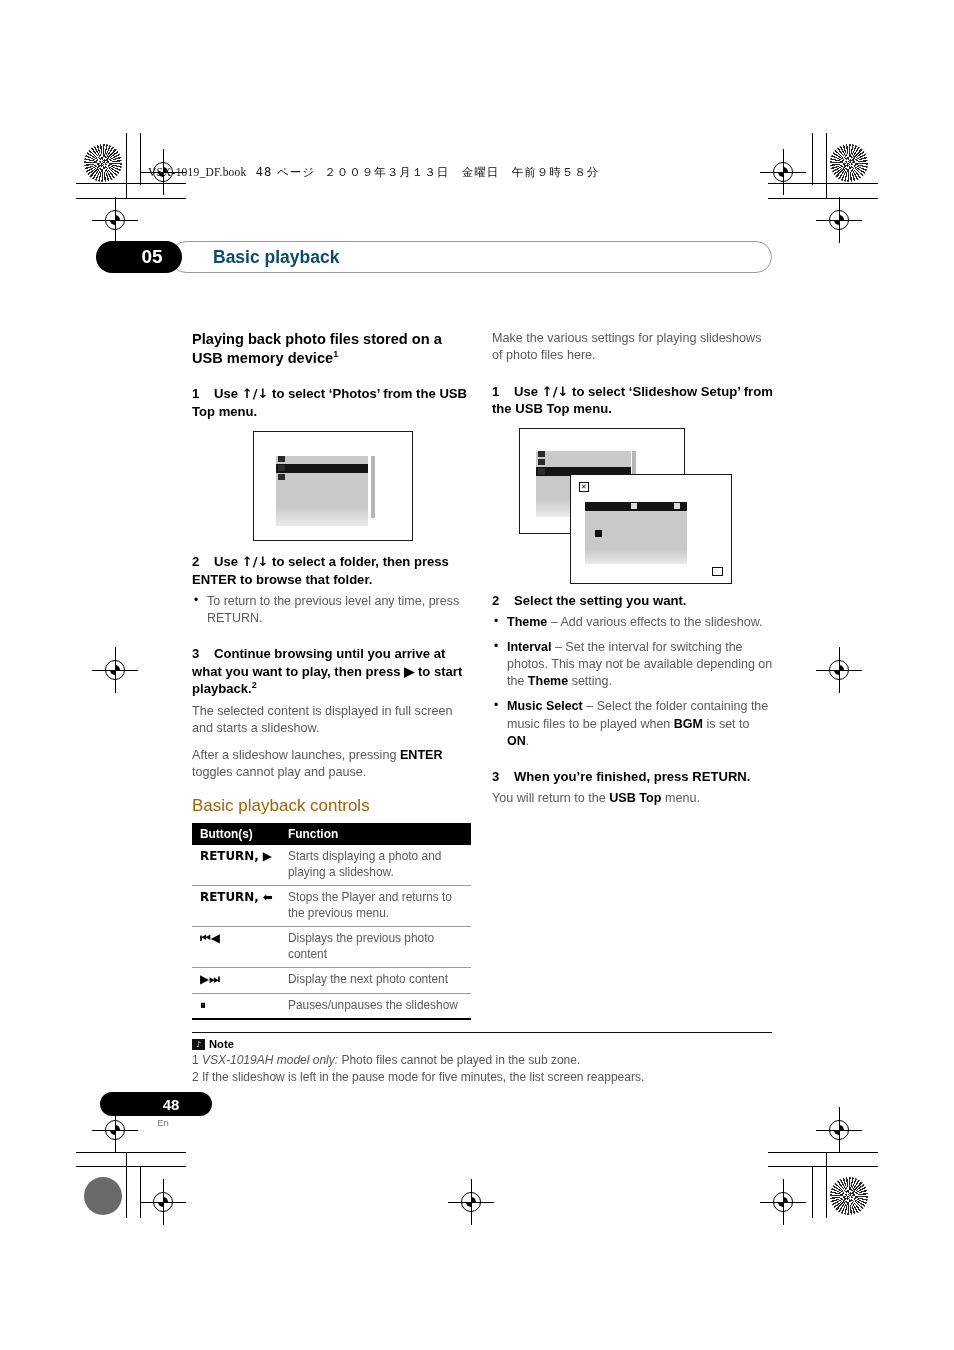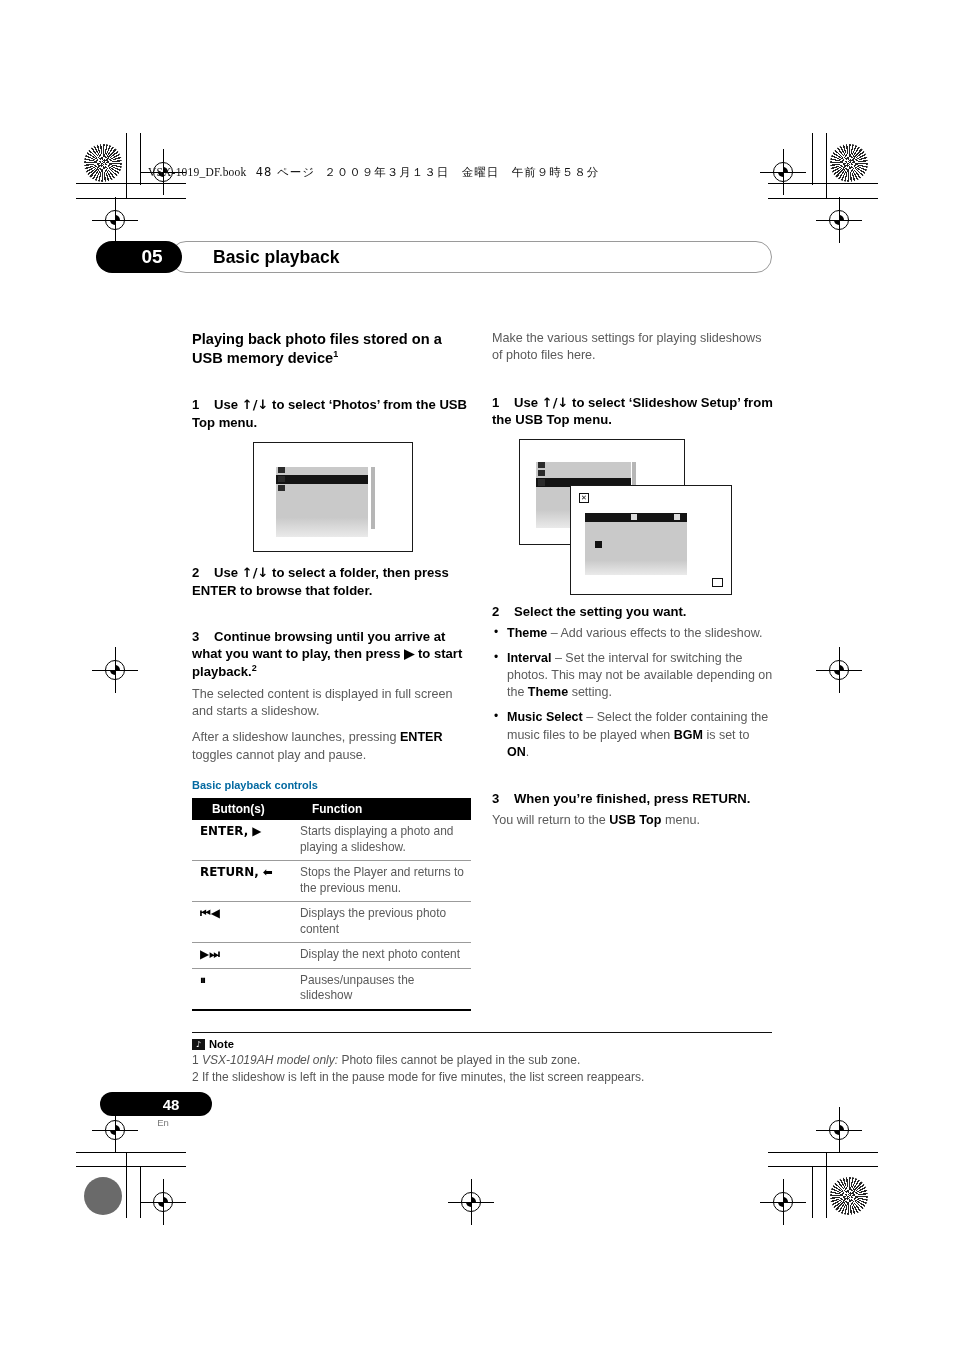--- a/index.html
+++ b/index.html
@@ -32,32 +32,32 @@
   .bookline .jp{font-family:"DejaVu Sans",sans-serif;letter-spacing:1px;}
 
   
   .chapbar{position:absolute;left:96px;top:241px;width:676px;height:32px;}
   .chapnum{position:absolute;left:0;top:0;width:86px;height:32px;background:#000;
      border-radius:16px;color:#fff;font-weight:bold;font-size:19px;
      display:flex;align-items:center;justify-content:center;padding-left:26px;box-sizing:border-box;}
   .chaptitle{position:absolute;left:74px;top:0;width:602px;height:32px;
      border:1.5px solid #9a9a9a;border-radius:16px;box-sizing:border-box;
      display:flex;align-items:center;padding-left:42px;
-     font-weight:bold;font-size:17.5px;color:#000000;}
+     font-weight:bold;font-size:17.5px;color:#0c4a6e;}
 
   
   .col{position:absolute;top:330px;width:283px;}
   .col-left{left:192px;}
   .col-right{left:492px;}
 
   h2.sect{font-size:14.6px;font-weight:bold;color:#000;margin:0 0 6px 0;line-height:1.28;}
-  h3.sub{font-size:11px;font-weight:bold;color:#0369a1;margin:14px 0 4px 0;line-height:1.3;}
+  h3.sub{font-size:17px;font-weight:normal;color:#a16207;margin:14px 0 4px 0;line-height:1.3;}
   p.body{font-size:12.6px;color:#5a5a5a;margin:0 0 9px 0;line-height:1.38;}
   p.body b,p.body strong{color:#000;font-weight:bold;}
-  .step{font-size:13.1px;font-weight:bold;color:#000;margin:29px 0 5px 0;line-height:1.33;}
+  .step{font-size:13.1px;font-weight:bold;color:#000;margin:18px 0 5px 0;line-height:1.33;}
   .step .n{display:inline-block;min-width:22px;}
   .sup{font-size:9px;vertical-align:super;font-weight:bold;}
   ul.bul{list-style:none;margin:0 0 2px 0;padding:0;}
   ul.bul li{position:relative;padding-left:15px;font-size:12.5px;color:#5a5a5a;
      line-height:1.37;margin-bottom:8px;}
   ul.bul li:before{content:"\2022";position:absolute;left:2px;top:-1px;color:#000;font-size:12px;}
   ul.bul li b{color:#000;font-weight:bold;}
   .arrows{font-family:"DejaVu Sans",sans-serif;font-weight:bold;}
 
   
@@ -67,21 +67,21 @@
   .shot .sbar{position:absolute;background:#b6b6b6;}
   .shot .ic{position:absolute;background:#2b2b2b;}
   .shot .sq{position:absolute;background:#111;}
   .shot .bx{position:absolute;border:1px solid #111;box-sizing:border-box;
      display:flex;align-items:center;justify-content:center;font-size:7px;color:#111;
      font-family:"DejaVu Sans",sans-serif;background:#fff;}
 
   
   table.ctl{position:relative;border-collapse:collapse;width:279px;margin-top:6px;font-size:11.9px;}
   table.ctl thead th{background:#000;color:#fff;font-weight:bold;text-align:left;
-     padding:4px 6px 4px 20px;font-size:11.9px;}
+     padding:4px 6px 4px 8px;font-size:11.9px;}
   table.ctl thead th.c1{width:74px;}
   table.ctl td{border-bottom:1px solid #9b9b9b;padding:4px 6px 5px 8px;
      color:#5a5a5a;vertical-align:top;line-height:1.3;}
   table.ctl td.k{color:#000;font-weight:bold;white-space:nowrap;}
   table.ctl tr.last td{border-bottom:2.5px solid #000;}
   .glyph{font-family:"DejaVu Sans",sans-serif;}
 
   
   .noterule{position:absolute;left:192px;top:1032px;width:580px;height:1.4px;background:#111;}
   .notewrap{position:absolute;left:192px;top:1038px;width:600px;}
@@ -243,40 +243,43 @@
       <div class="sbar" style="left:117px;top:24px;width:4px;height:62px;"></div>
       <div class="ic" style="left:24px;top:24px;width:7px;height:6px;"></div>
       <div class="ic" style="left:24px;top:33px;width:7px;height:6px;"></div>
       <div class="ic" style="left:24px;top:42px;width:7px;height:6px;"></div>
     </div>
 
     <div class="step" style="margin-top:18px;">
       <span class="n">2</span><span>Use </span><span class="arrows">↑/↓</span><span> to select a folder, then press ENTER to browse that folder.</span>
     </div>
 
+    <ul class="bul">
+      <li>To return to the previous level any time, press RETURN.</li>
+    </ul>
 
     <div class="step">
       <span class="n">3</span><span>Continue browsing until you arrive at what you want to play, then press ▶ to start playback.</span><span class="sup">2</span>
     </div>
 
     <p class="body">The selected content is displayed in full screen and starts a slideshow.</p>
     <p class="body"><span>After a slideshow launches, pressing </span><b>ENTER</b><span> toggles cannot play and pause.</span></p>
 
     <h3 class="sub">Basic playback controls</h3>
 
     <table class="ctl">
       <thead>
         <tr>
           <th class="c1">Button(s)</th>
           <th>Function</th>
         </tr>
       </thead>
       <tbody>
         <tr>
-          <td class="k glyph">ENTER, ▶</td>
+          <td class="k glyph">RETURN, ▶</td>
           <td>Starts displaying a photo and playing a slideshow.</td>
         </tr>
         <tr>
           <td class="k glyph">RETURN, ⬅</td>
           <td>Stops the Player and returns to the previous menu.</td>
         </tr>
         <tr>
           <td class="k glyph">⏮◀</td>
           <td>Displays the previous photo content</td>
         </tr>

